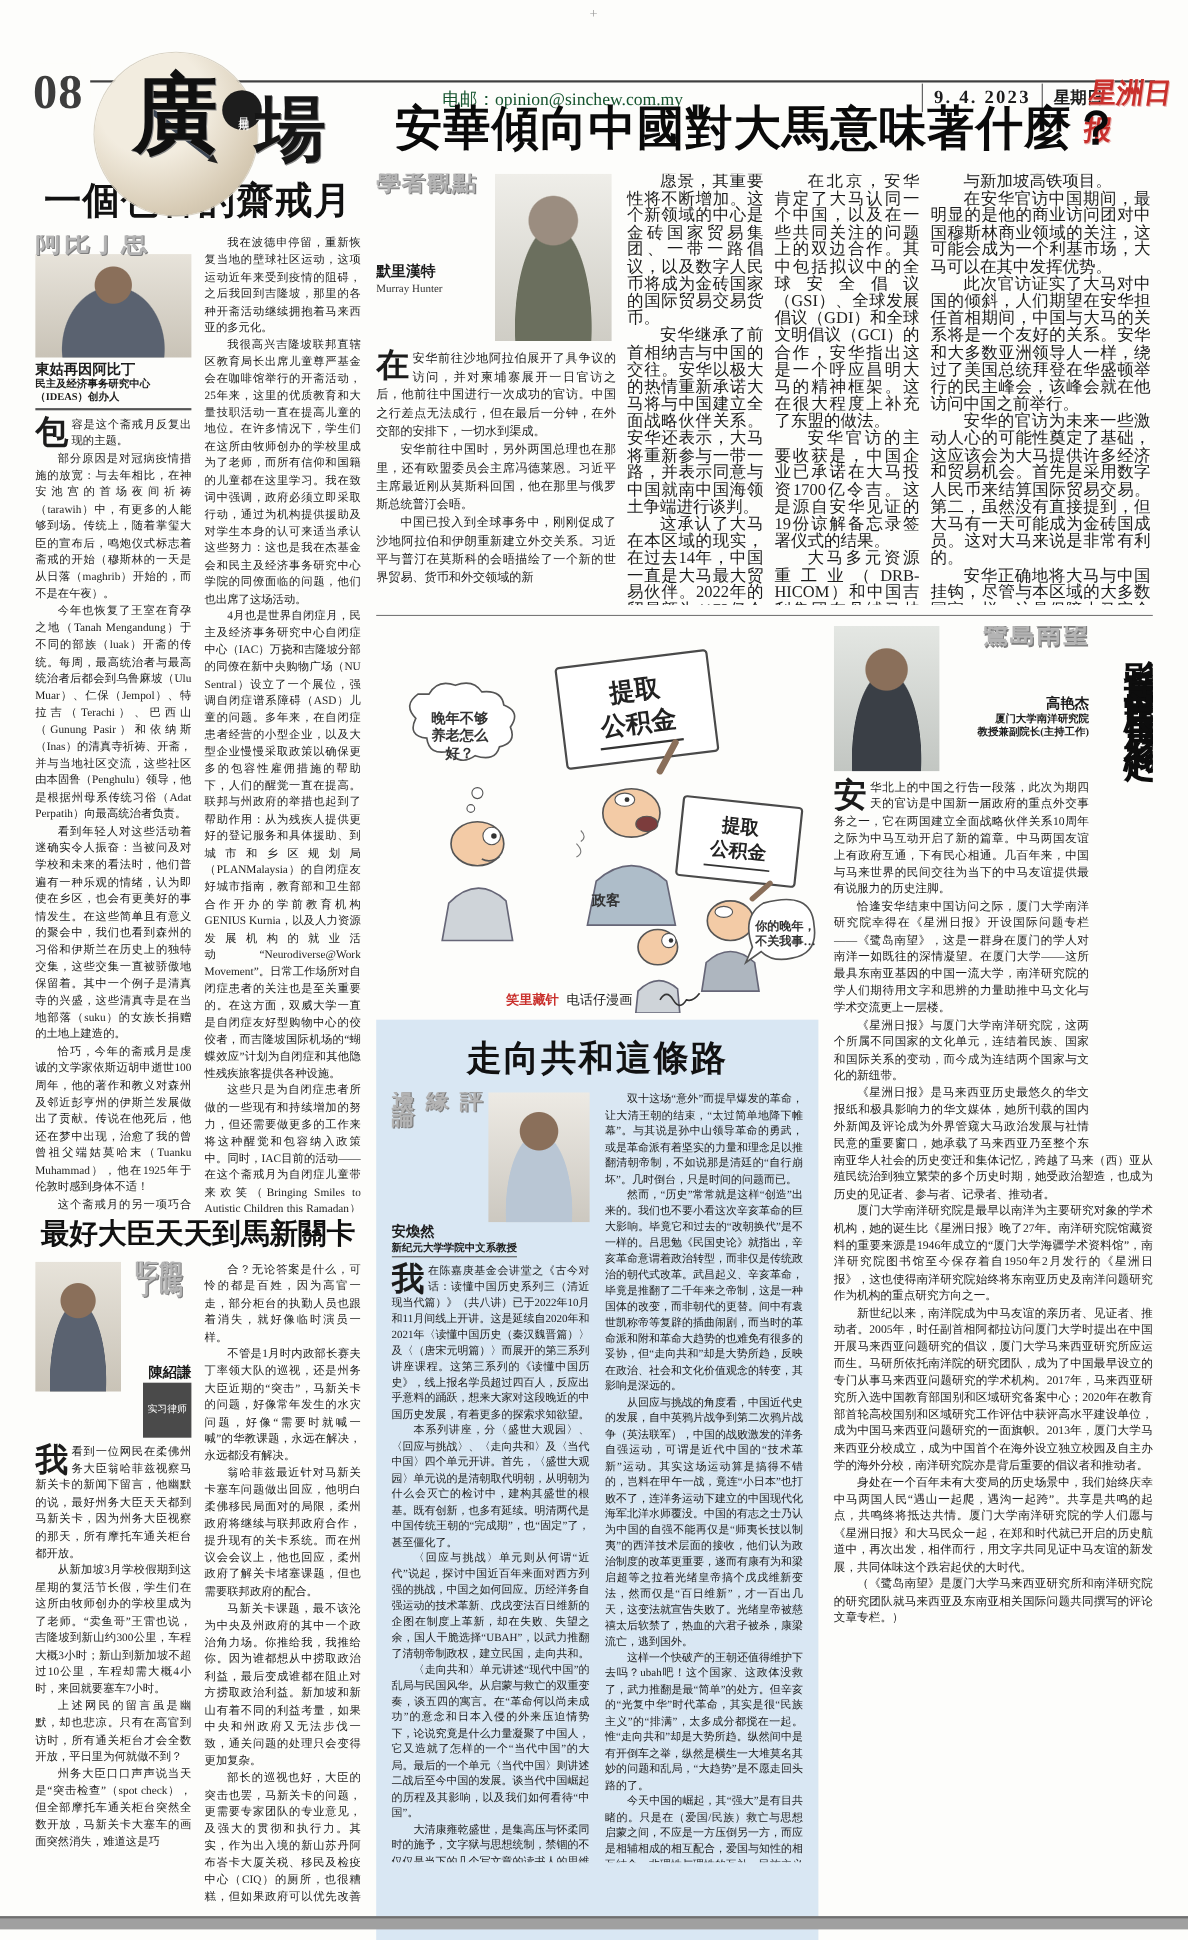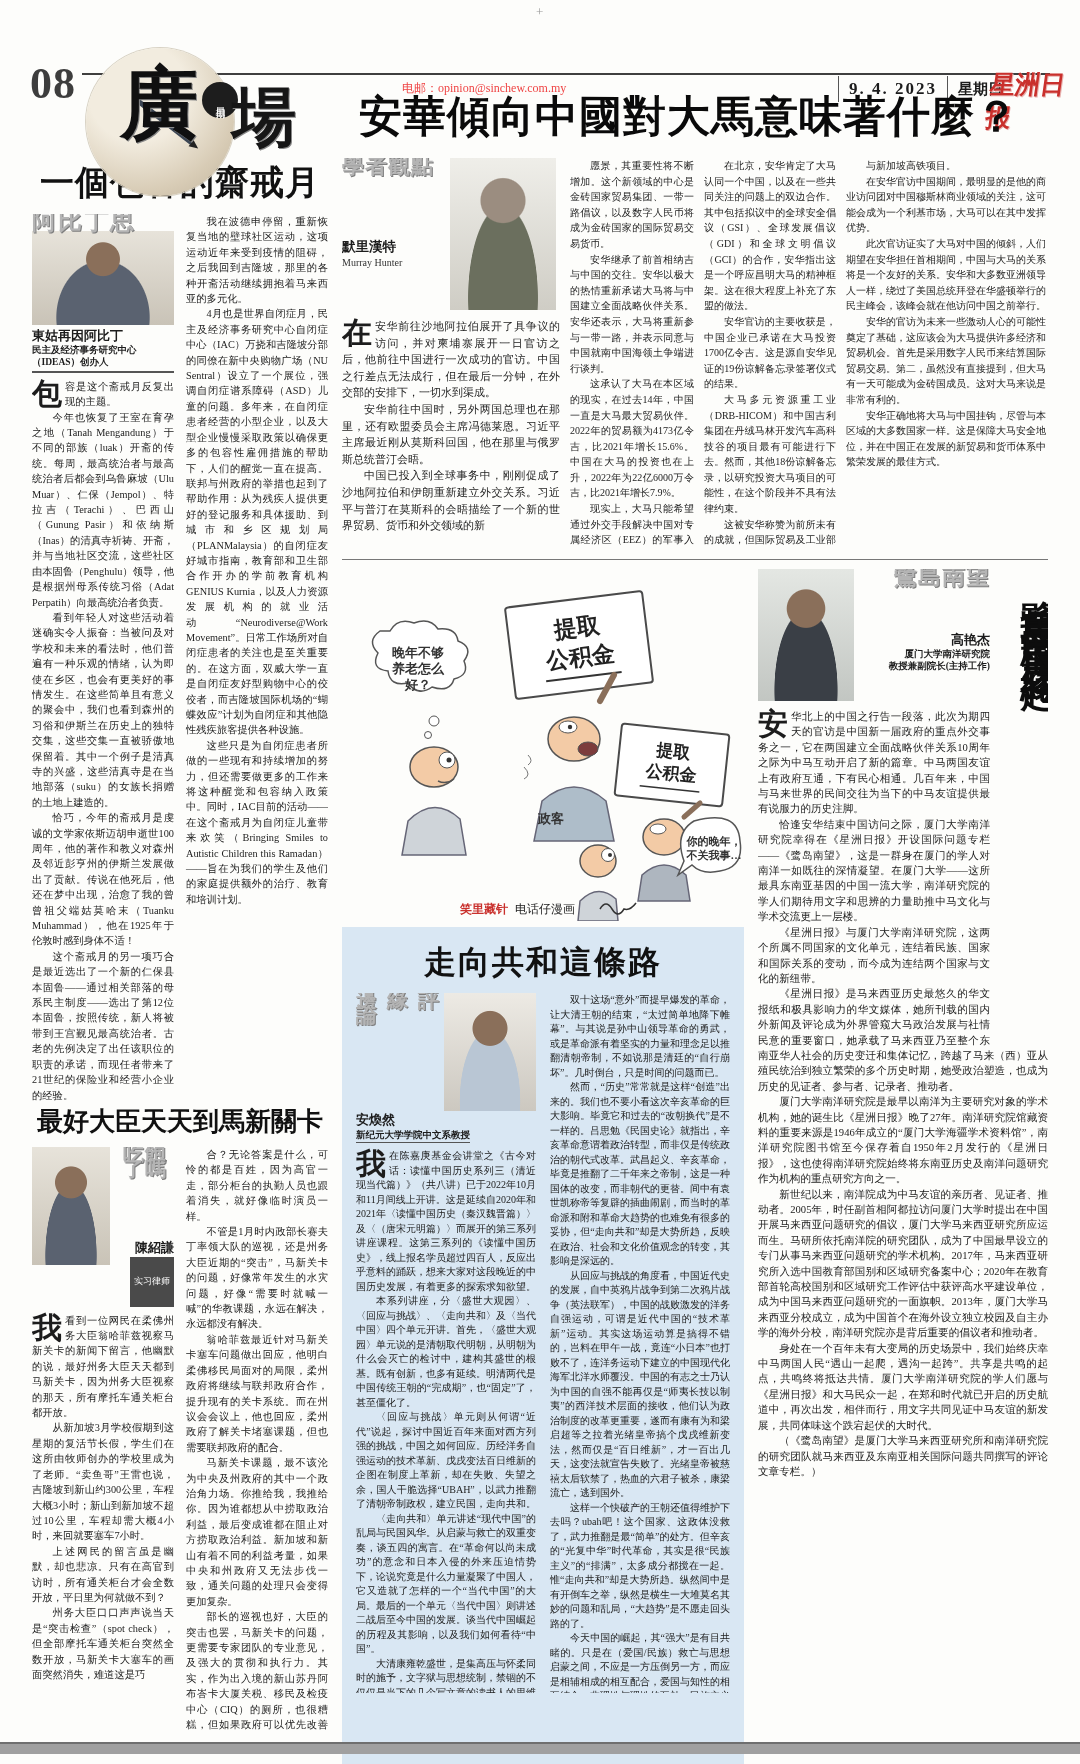--- a/index.html
+++ b/index.html
@@ -11,21 +11,21 @@
   .pagenum{position:absolute;left:30px;top:58px;font-size:44px;font-weight:600;color:#3d3d3d;letter-spacing:1px;background:#fdfdfb;padding-right:6px;z-index:3;}
   .mast{position:absolute;left:86px;top:44px;width:260px;height:150px;z-index:4;}
   .mast-circle{position:absolute;left:0;top:4px;width:148px;height:148px;border-radius:50%;
      background:radial-gradient(circle at 35% 30%,#f2ecdf 0 35%,#d8ccb6 70%,#bfb29a 100%);box-shadow:0 0 0 1px #d8d2c4;}
   .pen{position:absolute;left:40px;top:70px;width:74px;height:5px;background:#3c4654;transform:rotate(38deg);border-radius:2px;}
   .pen:after{content:"";position:absolute;right:-8px;top:-1px;border-left:9px solid #222;border-top:4px solid transparent;border-bottom:4px solid transparent;}
   .mast-ch1{position:absolute;left:34px;top:8px;font-size:78px;font-weight:900;color:#101010;text-shadow:1px 1px 0 #888;}
   .mast-badge{position:absolute;left:116px;top:38px;width:36px;height:36px;border-radius:50%;background:#1d1d1d;color:#fff;
      writing-mode:vertical-rl;font-size:10px;line-height:36px;text-align:center;letter-spacing:1px;}
   .mast-ch2{position:absolute;left:146px;top:30px;font-size:64px;font-weight:900;color:#161616;text-shadow:1px 1px 0 #888;}
-  .email{position:absolute;left:402px;top:80px;font-size:12px;color:#ef4444;}
+  .email{position:absolute;left:402px;top:80px;font-size:16px;color:#14532d;}
   .datebox{position:absolute;left:838px;top:76px;display:flex;align-items:center;gap:10px;}
   .vbar{display:inline-block;width:1px;height:26px;background:#555;}
   .date{font-size:17px;font-weight:bold;letter-spacing:2px;}
   .weekday{font-size:15px;font-weight:bold;}
   .logo{position:absolute;left:988px;top:68px;font-size:25px;font-weight:900;color:#c9302c;transform:skewX(-8deg);letter-spacing:0px;text-shadow:1px 1px 0 #e8b3b0;}
   .mainhead{position:absolute;left:336px;top:88px;width:706px;margin:0;text-align:center;
      font-size:43px;font-weight:900;letter-spacing:1px;color:#0a0a0a;}
   
   .content{position:absolute;left:32px;top:158px;width:1016px;display:flex;gap:14px;}
   .rail{width:296px;flex:none;}
@@ -57,21 +57,21 @@
   .cp-right{flex:1;text-align:right;}
   .cp-label{font-size:21px;letter-spacing:1px;text-align:center;}
   .cp-name{font-size:13px;font-weight:bold;margin-top:62px;}
   .cp-tag{display:inline-block;background:#4a4a4a;color:#fff;font-size:9px;padding:17px 4px;margin-top:2px;}
   
   .ma-row{display:flex;gap:10px;height:392px;overflow:hidden;}
   .ma-c1{width:218px;flex:none;font-size:11px;line-height:16.6px;text-align:justify;}
   .ma-c2{width:124px;flex:none;}
   .ma-c3{width:132px;flex:none;}
   .ma-c4{width:200px;flex:none;}
-  .ma-c2,.ma-c3,.ma-c4{font-size:10px;line-height:15.6px;text-align:justify;}
+  .ma-c2,.ma-c3,.ma-c4{font-size:15px;line-height:15.6px;text-align:justify;}
   .sch-card{display:flex;gap:8px;margin-bottom:8px;}
   .sch-left{width:100px;flex:none;}
   .sch-label{font-size:22px;letter-spacing:1px;}
   .sch-name{margin-top:64px;font-weight:bold;font-size:13.5px;}
   .sch-roman{font-size:10px;color:#333;}
   .ph-murray{width:106px;height:152px;background:radial-gradient(circle at 50% 28%,#9b8d80 0 18%,rgba(0,0,0,0) 19%),
      radial-gradient(ellipse at 50% 92%,#6b6f5e 0 46%,rgba(0,0,0,0) 47%),linear-gradient(#efeee9,#cfcdc5);}
   .ma-rule{border-top:1.5px solid #777;margin:9px 0;}
   
   .lower{display:flex;gap:14px;}
@@ -136,29 +136,31 @@
           <div class="acard">
             <div class="collabel a1-label">阿比丁思</div>
             <div class="photo a1-photo"></div>
             <div class="aname">東姑再因阿比丁</div>
             <div class="atitle">民主及经济事务研究中心</div>
             <div class="atitle">（IDEAS）创办人</div>
             <div class="a1-rule"></div>
           </div>
           <p class="para intro"><span class="drop">包</span><span>容是这个斋戒月反复出现的主题。</span></p>
           <div>
+              <p class="para">部分原因是对冠病疫情措施的放宽：与去年相比，在神安池宫的首场夜间祈祷（tarawih）中，有更多的人能够到场。传统上，随着掌玺大臣的宣布后，鸣炮仪式标志着斋戒的开始（穆斯林的一天是从日落（maghrib）开始的，而不是在午夜）。</p>
               <p class="para">今年也恢复了王室在育孕之地（Tanah Mengandung）于不同的部族（luak）开斋的传统。每周，最高统治者与最高统治者后都会到乌鲁麻坡（Ulu Muar）、仁保（Jempol）、特拉吉（Terachi）、巴西山（Gunung Pasir）和依纳斯（Inas）的清真寺祈祷、开斋，并与当地社区交流，这些社区由本固鲁（Penghulu）领导，他是根据州母系传统习俗（Adat Perpatih）向最高统治者负责。</p>
               <p class="para">看到年轻人对这些活动着迷确实令人振奋：当被问及对学校和未来的看法时，他们普遍有一种乐观的情绪，认为即使在乡区，也会有更美好的事情发生。在这些简单且有意义的聚会中，我们也看到森州的习俗和伊斯兰在历史上的独特交集，这些交集一直被骄傲地保留着。其中一个例子是清真寺的兴盛，这些清真寺是在当地部落（suku）的女族长捐赠的土地上建造的。</p>
               <p class="para">恰巧，今年的斋戒月是虔诚的文学家依斯迈胡申逝世100周年，他的著作和教义对森州及邻近彭亨州的伊斯兰发展做出了贡献。传说在他死后，他还在梦中出现，治愈了我的曾曾祖父端姑莫哈末（Tuanku Muhammad），他在1925年于伦敦时感到身体不适！</p>
               <p class="para">这个斋戒月的另一项巧合是最近选出了一个新的仁保县本固鲁——通过相关部落的母系民主制度——选出了第12位本固鲁，按照传统，新人将被带到王宫觐见最高统治者。古老的先例决定了出任该职位的职责的承诺，而现任者带来了21世纪的保险业和经营小企业的经验。</p>
             </div>
         </div>
         <div class="jcol">
           <div>
               <p class="para">我在波德申停留，重新恢复当地的壁球社区运动，这项运动近年来受到疫情的阻碍，之后我回到吉隆坡，那里的各种开斋活动继续拥抱着马来西亚的多元化。</p>
+              <p class="para">我很高兴吉隆坡联邦直辖区教育局长出席儿童尊严基金会在咖啡馆举行的开斋活动，25年来，这里的优质教育和大量技职活动一直在提高儿童的地位。在许多情况下，学生们在这所由牧师创办的学校里成为了老师，而所有信仰和国籍的儿童都在这里学习。我在致词中强调，政府必须立即采取行动，通过为机构提供援助及对学生本身的认可来适当承认这些努力：这也是我在杰基金会和民主及经济事务研究中心学院的同僚面临的问题，他们也出席了这场活动。</p>
               <p class="para">4月也是世界自闭症月，民主及经济事务研究中心自闭症中心（IAC）万挠和吉隆坡分部的同僚在新中央购物广场（NU Sentral）设立了一个展位，强调自闭症谱系障碍（ASD）儿童的问题。多年来，在自闭症患者经营的小型企业，以及大型企业慢慢采取政策以确保更多的包容性雇佣措施的帮助下，人们的醒觉一直在提高。联邦与州政府的举措也起到了帮助作用：从为残疾人提供更好的登记服务和具体援助、到城市和乡区规划局（PLANMalaysia）的自闭症友好城市指南，教育部和卫生部合作开办的学前教育机构GENIUS Kurnia，以及人力资源发展机构的就业活动“Neurodiverse@Work Movement”。日常工作场所对自闭症患者的关注也是至关重要的。在这方面，双威大学一直是自闭症友好型购物中心的佼佼者，而吉隆坡国际机场的“蝴蝶效应”计划为自闭症和其他隐性残疾旅客提供各种设施。</p>
               <p class="para">这些只是为自闭症患者所做的一些现有和持续增加的努力，但还需要做更多的工作来将这种醒觉和包容纳入政策中。同时，IAC目前的活动——在这个斋戒月为自闭症儿童带来欢笑（Bringing Smiles to Autistic Children this Ramadan）——旨在为我们的学生及他们的家庭提供额外的治疗、教育和培训计划。</p>
             </div>
         </div>
       </div>
 
       <h2 class="secthead h-checkpoint">最好大臣天天到馬新關卡</h2>
       <div class="cols2 railcols2">
         <div class="jcol">
           <div class="cp-card">

